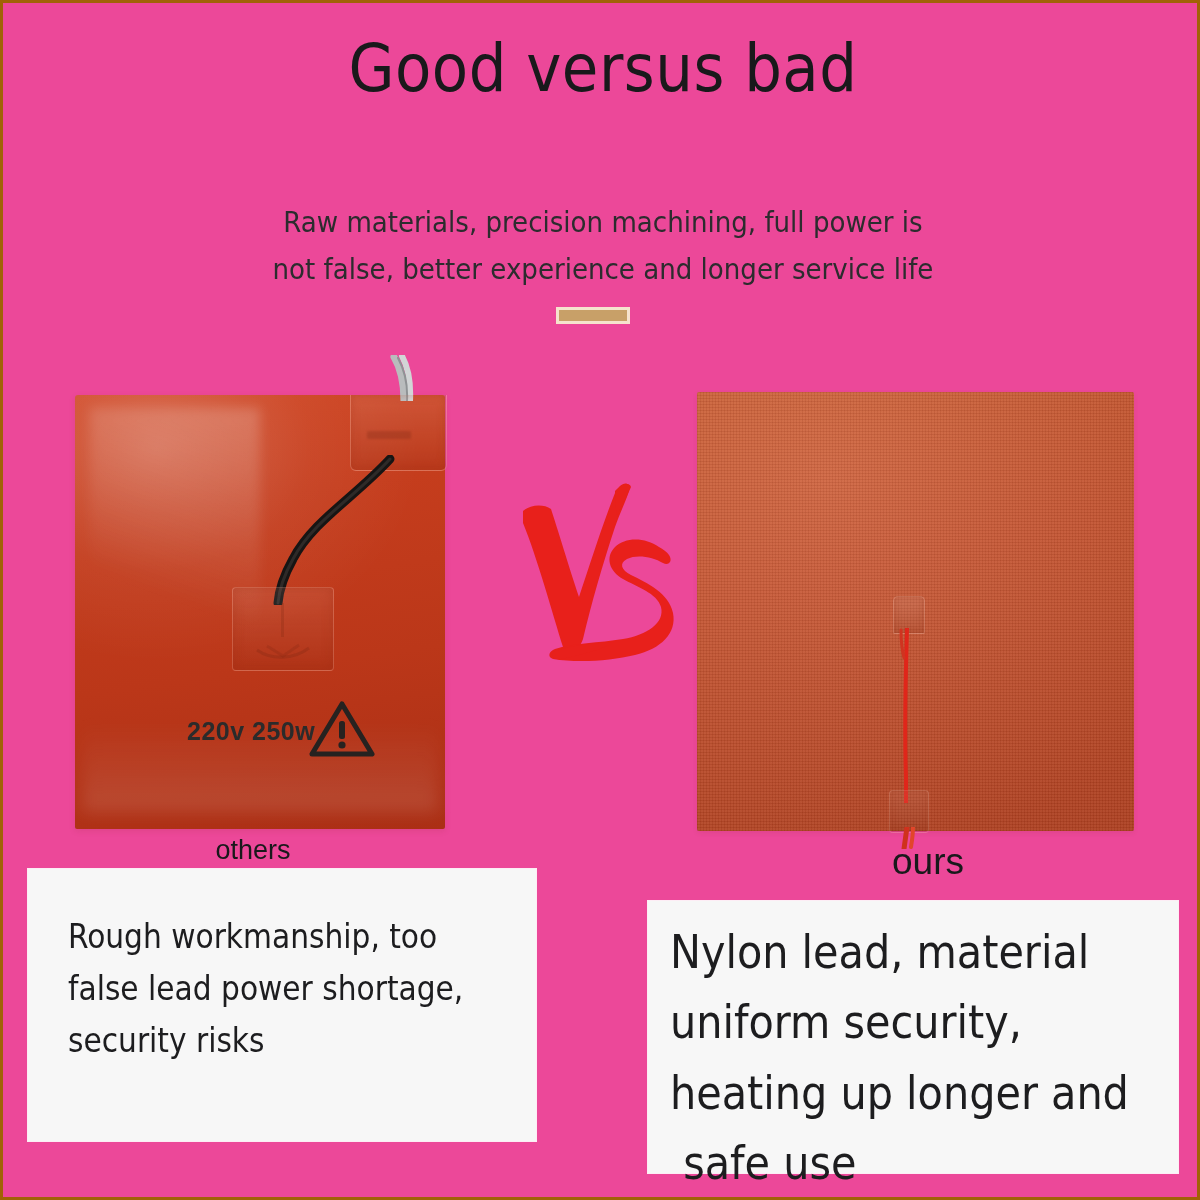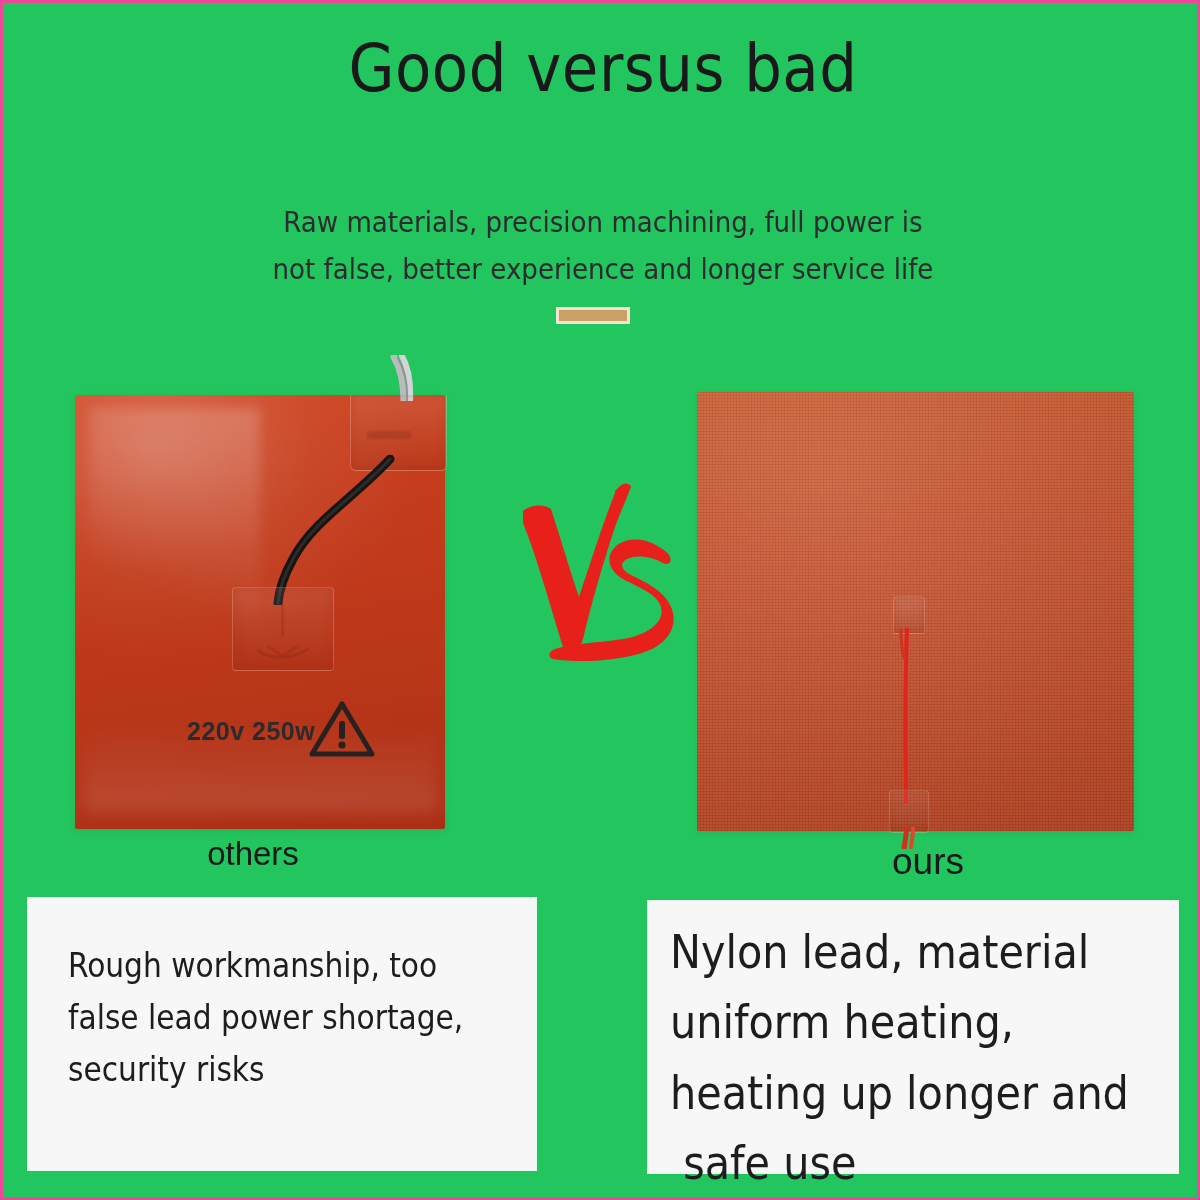--- a/index.html
+++ b/index.html
@@ -11,23 +11,23 @@
     width: 1200px;
     height: 1200px;
     font-family: "Liberation Sans", sans-serif;
     overflow: hidden;
   }
 
   #poster {
     position: relative;
     width: 1200px;
     height: 1200px;
-    background: #22c55e;
+    background: #ec4899;
     box-sizing: border-box;
-    border: 3px solid #ec4899;
+    border: 3px solid #a16207;
     overflow: hidden;
   }
 
   
   .title {
     position: absolute;
     top: 28px;
     left: 0;
     width: 1200px;
     text-align: center;
@@ -252,21 +252,21 @@
   }
 
   
   .cap-others {
     position: absolute;
     left: 100px;
     top: 832px;
     width: 300px;
     text-align: center;
     font-family: "Liberation Sans", sans-serif;
-    font-size: 33px;
+    font-size: 27px;
     color: #19191b;
   }
   .cap-ours {
     position: absolute;
     left: 790px;
     top: 838px;
     width: 270px;
     text-align: center;
     font-family: "Liberation Sans", sans-serif;
     font-size: 37px;
@@ -274,21 +274,21 @@
   }
 
   
   .card {
     position: absolute;
     background: #f7f7f7;
     box-shadow: 0 0 0 1px rgba(255,255,255,0.9);
   }
   #card-others {
     left: 25px;
-    top: 895px;
+    top: 866px;
     width: 508px;
     height: 272px;
   }
   #card-ours {
     left: 645px;
     top: 898px;
     width: 530px;
     height: 272px;
   }
   .card-text {
@@ -400,19 +400,19 @@
     <div class="card-text">
       <span>Rough workmanship, too</span>
       <span>false lead power shortage,</span>
       <span>security risks</span>
     </div>
   </div>
 
   <div class="card" id="card-ours">
     <div class="card-text">
       <span>Nylon lead, material</span>
-      <span>uniform heating,</span>
+      <span>uniform security,</span>
       <span>heating up longer and</span>
       <span> safe use</span>
     </div>
   </div>
 
 </div>
 
 </body></html>

